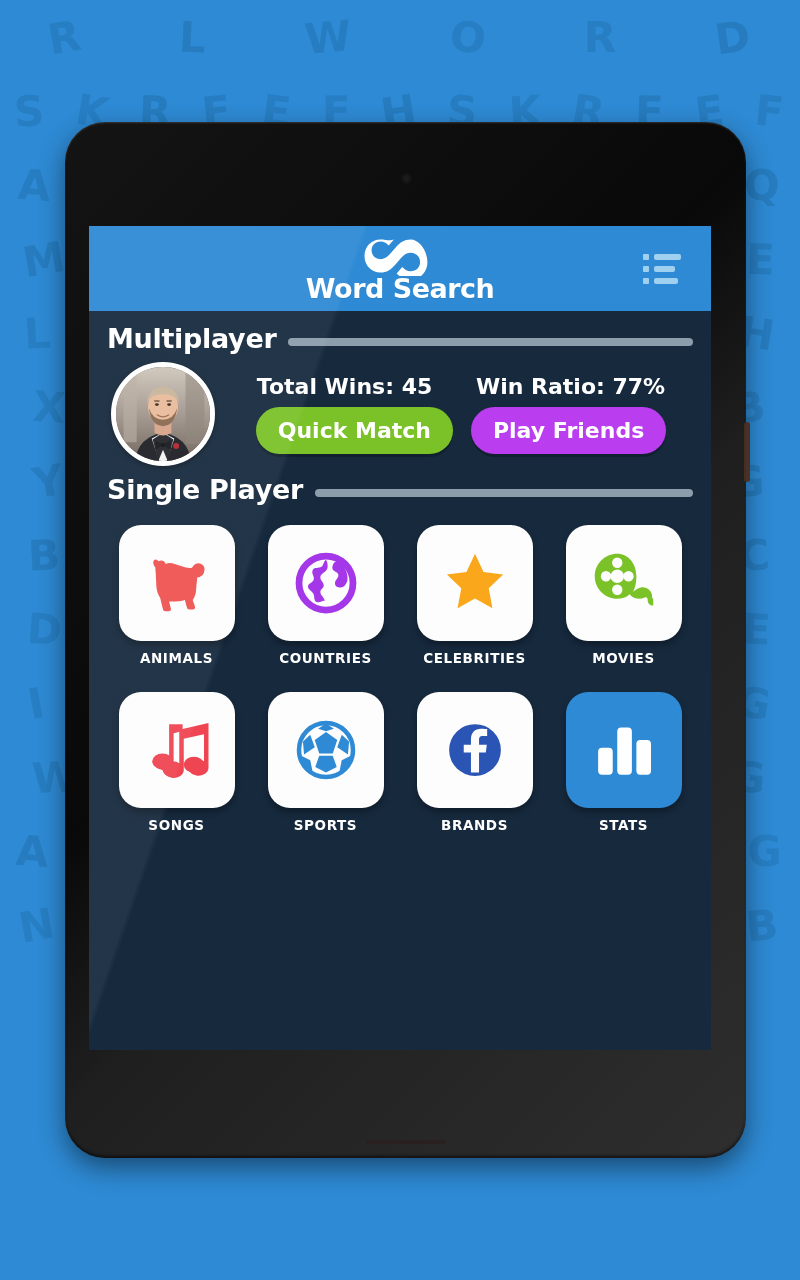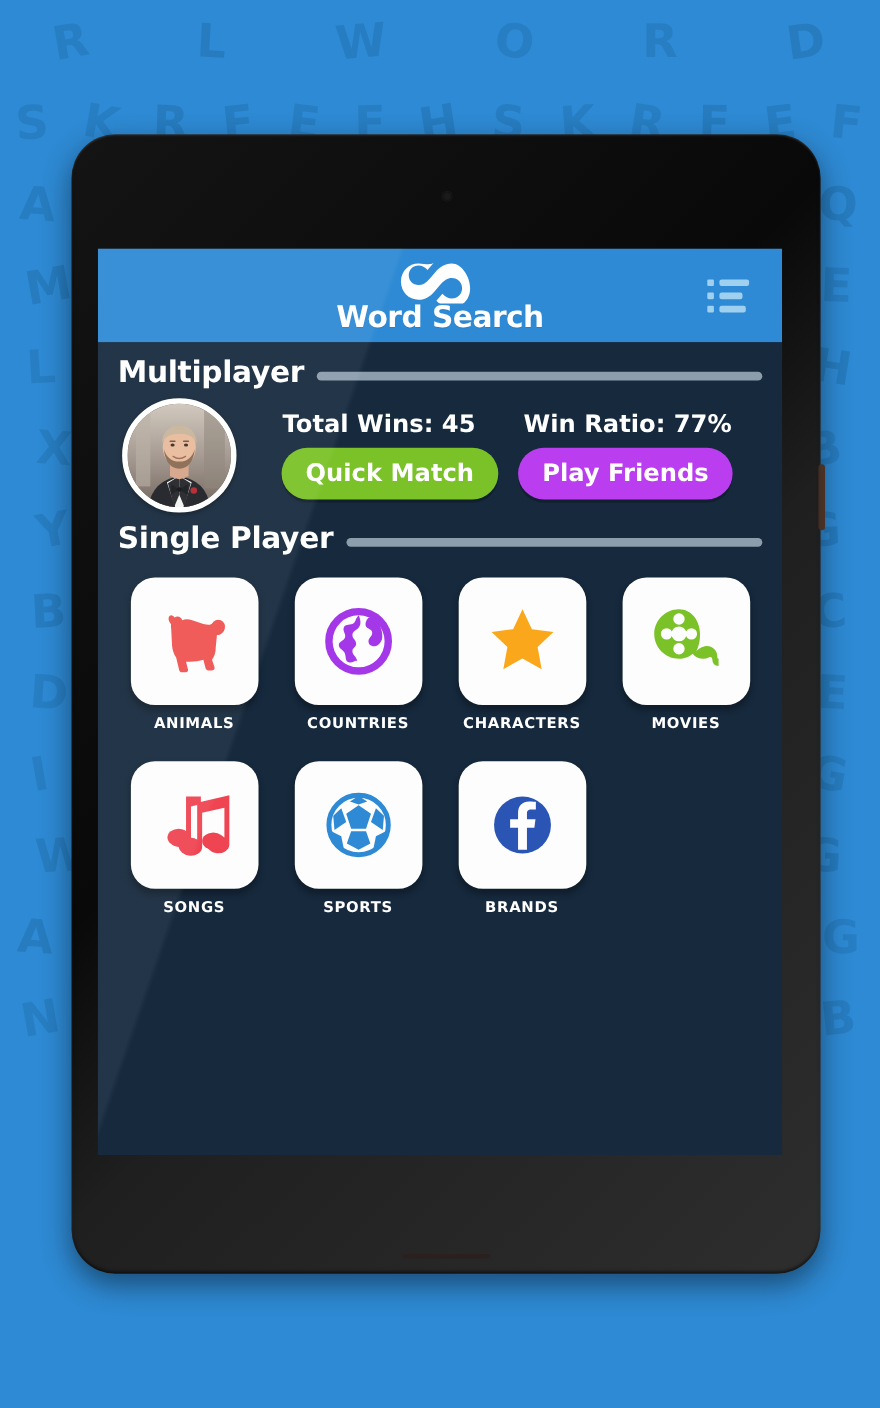--- a/index.html
+++ b/index.html
@@ -555,21 +555,21 @@
               <div class="cat-label">COUNTRIES</div>
             </div>
             <div class="cat">
               <div class="tile">
                 <span>
                   <svg width="72" height="72" viewBox="0 0 64 64">
                     <path fill="#FBA71B" d="M32 6l7.6 16.2 17.4 2.3-12.8 12.2 3.3 17.8L32 45.8 16.5 54.5l3.3-17.8L7 24.5l17.4-2.3z"></path>
                   </svg>
                 </span>
               </div>
-              <div class="cat-label">CHARACTERS</div>
+              <div class="cat-label">CELEBRITIES</div>
             </div>
             <div class="cat">
               <div class="tile">
                 <span>
                   <svg width="72" height="72" viewBox="0 0 64 64">
                     <g fill="#7AC228">
                       <path d="M26 6C15 6 6 15 6 26s9 20 20 20c4 0 8-1 11-4 3 4 9 5 13 3 2-1 3 0 3 2 0 3 2 5 5 5v-6c-1 0-1-1-1-2 0-5-5-9-10-8-3 .6-5 2-7 4 2-4 3-8 3-14C43 15 36 6 26 6zm0 14a6 6 0 110 12 6 6 0 010-12z"></path>
                       <circle cx="26" cy="14" r="4.6" fill="#FDFDFD"></circle>
                       <circle cx="16" cy="26" r="4.6" fill="#FDFDFD"></circle>
                       <circle cx="26" cy="38" r="4.6" fill="#FDFDFD"></circle>
@@ -619,19 +619,33 @@
               <div class="tile">
                 <span>
                   <svg width="72" height="72" viewBox="0 0 64 64">
                     <circle cx="32" cy="32" r="23" fill="#2B55B5"></circle>
                     <path fill="#FDFDFD" d="M35.6 52V34.3h6l.9-7h-6.9v-4.4c0-2 .6-3.4 3.5-3.4h3.7v-6.2c-.6-.1-2.8-.3-5.4-.3-5.4 0-9 3.3-9 9.3v5H22v7h6.4V52z"></path>
                   </svg>
                 </span>
               </div>
               <div class="cat-label">BRANDS</div>
             </div>
+            <div class="cat">
+              <div class="tile accent">
+                <span>
+                  <svg width="72" height="72" viewBox="0 0 64 64">
+                    <g fill="#FFFFFF">
+                      <rect x="9" y="30" width="13" height="24" rx="3.5"></rect>
+                      <rect x="26" y="12" width="13" height="42" rx="3.5"></rect>
+                      <rect x="43" y="23" width="13" height="31" rx="3.5"></rect>
+                    </g>
+                  </svg>
+                </span>
+              </div>
+              <div class="cat-label">STATS</div>
+            </div>
           </div>
       </div>
 
       <div id="glare"></div>
     </div>
   </div>
 </div>
 
 </body></html>

